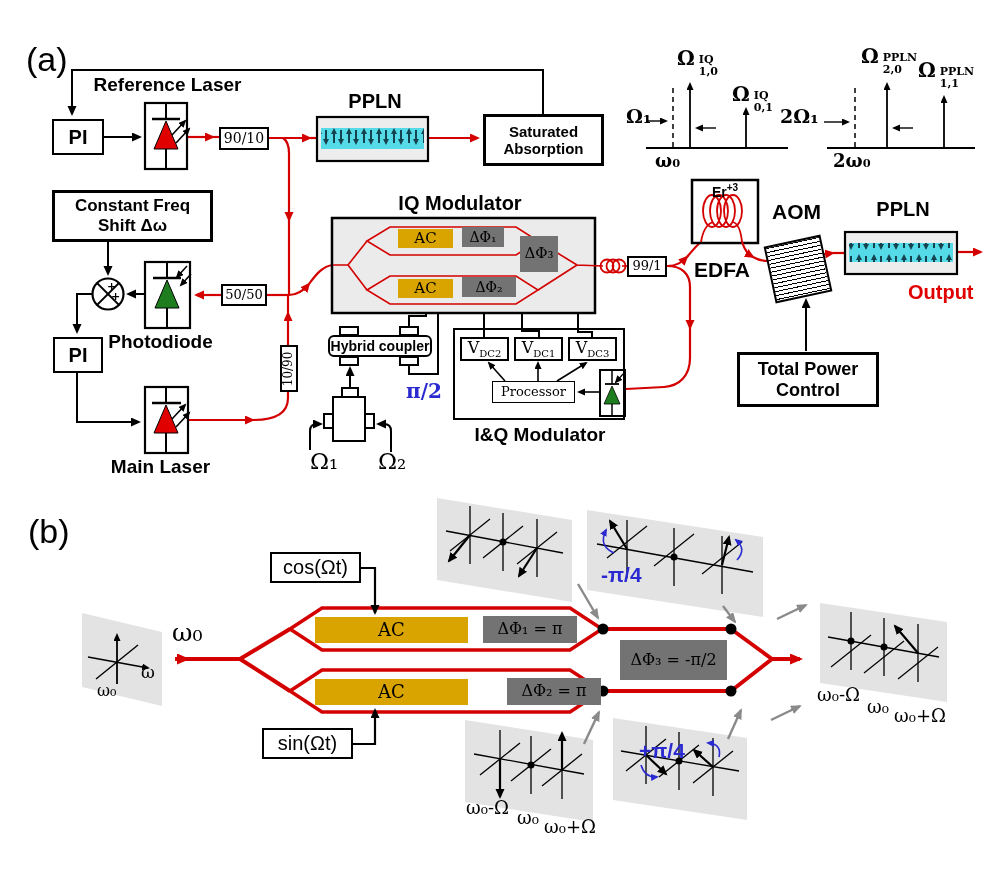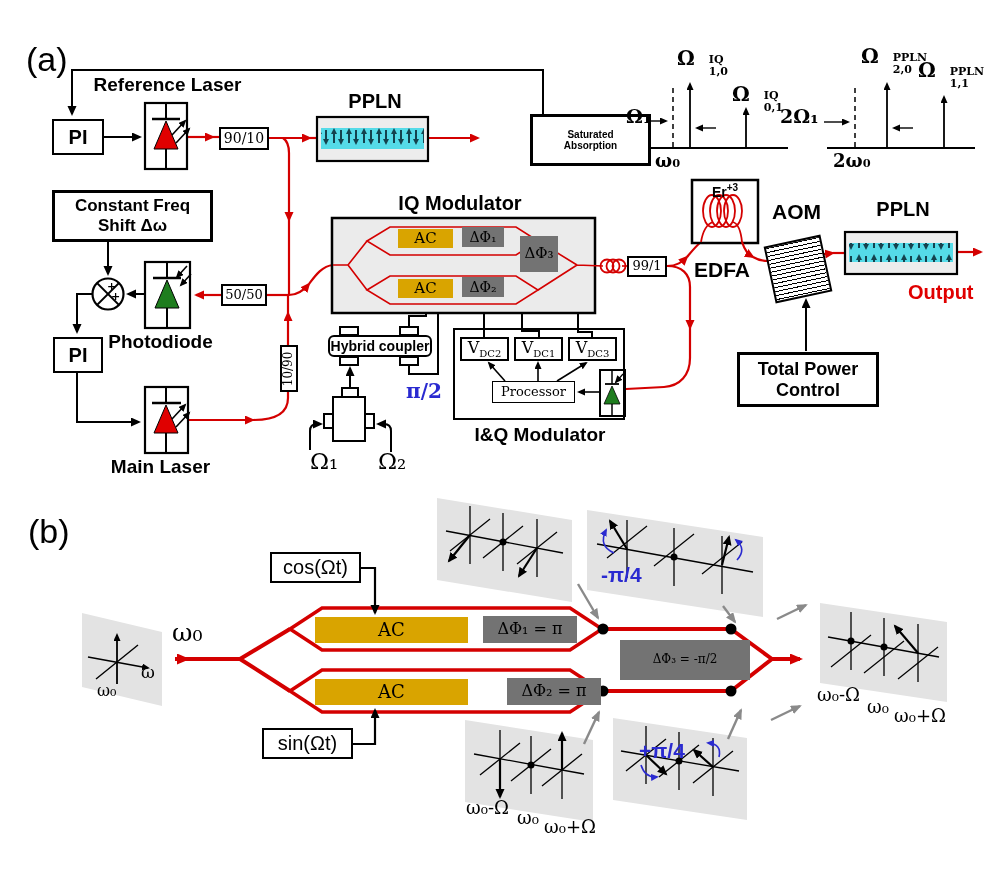--- a/index.html
+++ b/index.html
@@ -16,21 +16,21 @@
   .lab{position:absolute;font-weight:bold;white-space:nowrap;}
   .ctr{display:flex;align-items:center;justify-content:center;text-align:center;}
   .yellow{background:#737373;border:none;}
   .gold{background:#d9a400;border:none;}
   .blue{color:#2a2ad0;}
   .red{color:#e00000;}
   .rot90{transform:rotate(-90deg);white-space:nowrap;}
   .speclabel{font-family:"DejaVu Serif","Liberation Serif",serif;font-weight:bold;
              font-size:20px;white-space:nowrap;}
   .stack{display:inline-flex;flex-direction:column;align-items:flex-start;
-         font-size:11px;line-height:1.05;margin-left:14px;vertical-align:2px;}
+         font-size:11px;line-height:1.05;margin-left:4px;vertical-align:2px;}
   sub.vs{font-size:10px;}
   .aom-hatch{background:repeating-linear-gradient(180deg,#000 0 1px,transparent 1px 4px);
              background-clip:padding-box;}
   .panel-note{position:absolute;font-family:"DejaVu Serif","Liberation Serif",serif;
               font-size:18px;white-space:nowrap;}
 </style>
 </head>
 <body>
 
 <div id="stage">
@@ -339,21 +339,21 @@
     <path d="M771,720 L800,706" marker-end="url(#ag)"></path>
   </g>
 </svg>
 
 <div class="lab" style="left:26px;top:40px;font-size:34px;font-weight:normal;">(a)</div>
 
 <div class="box bold" style="left:52px;top:119px;width:52px;height:36px;font-size:20px;">PI</div>
 <div class="lab ctr" style="left:80px;top:74px;width:175px;font-size:19px;">Reference Laser</div>
 <div class="box serif" style="left:219px;top:127px;width:50px;height:23px;font-size:14px;">90/10</div>
 <div class="lab ctr" style="left:330px;top:90px;width:90px;font-size:20px;">PPLN</div>
-<div class="box b3 bold" style="left:483px;top:114px;width:121px;height:52px;font-size:10px;margin-left:47px;">
+<div class="box b3 bold" style="left:483px;top:114px;width:121px;height:52px;font-size:15px;">
   <div>Saturated</div>
   <div>Absorption</div>
 </div>
 <div class="box b3 bold" style="left:52px;top:190px;width:161px;height:52px;font-size:17px;">
   <div>Constant Freq</div>
   <div>Shift Δω</div>
 </div>
 <div class="abs serif" style="left:107px;top:280px;font-size:11px;font-weight:bold;">+</div>
 <div class="abs serif" style="left:111px;top:290px;font-size:11px;font-weight:bold;">+</div>
 <div class="lab ctr" style="left:98px;top:331px;width:125px;font-size:19px;">Photodiode</div>
@@ -361,21 +361,21 @@
 <div class="lab ctr" style="left:98px;top:456px;width:125px;font-size:19px;">Main Laser</div>
 <div class="box serif" style="left:221px;top:284px;width:46px;height:22px;font-size:13px;">50/50</div>
 <div class="box serif" style="left:280px;top:345px;width:18px;height:47px;font-size:12px;">
   <span class="rot90">10/90</span>
 </div>
 
 <div class="lab ctr" style="left:385px;top:192px;width:150px;font-size:20px;">IQ Modulator</div>
 <div class="box serif gold ctr" style="left:398px;top:229px;width:55px;height:19px;font-size:15px;">AC</div>
 <div class="box serif yellow ctr" style="left:462px;top:227px;width:42px;height:20px;font-size:14px;">ΔΦ₁</div>
 <div class="box serif gold ctr" style="left:398px;top:279px;width:55px;height:19px;font-size:15px;">AC</div>
-<div class="box serif yellow ctr" style="left:462px;top:277px;width:42px;height:20px;font-size:14px;">ΔΦ₂</div>
+<div class="box serif yellow ctr" style="left:462px;top:277px;width:54px;height:20px;font-size:14px;">ΔΦ₂</div>
 <div class="box serif yellow ctr" style="left:520px;top:236px;width:38px;height:36px;font-size:15px;">ΔΦ₃</div>
 
 <div class="box bold" style="left:328px;top:335px;width:104px;height:22px;font-size:14px;border-radius:6px;">Hybrid coupler</div>
 <div class="lab blue serif" style="left:406px;top:379px;font-size:20px;">π/2</div>
 <div class="abs serif" style="left:310px;top:448px;font-size:23px;">Ω₁</div>
 <div class="abs serif" style="left:378px;top:448px;font-size:23px;">Ω₂</div>
 
 <div class="abs" style="left:453px;top:328px;width:172px;height:92px;border:2.5px solid #000;box-sizing:border-box;"></div>
 <div class="box serif" style="left:460px;top:337px;width:49px;height:24px;font-size:16px;">
   <span><span>V</span><sub class="vs">DC2</sub></span>
@@ -439,21 +439,21 @@
 <div class="panel-note" style="left:141px;top:662px;font-size:17px;">ω</div>
 <div class="panel-note" style="left:97px;top:681px;font-size:16px;">ω₀</div>
 
 <div class="box" style="left:262px;top:552px;width:91px;height:31px;font-size:20px;margin-left:8px;">cos(Ωt)</div>
 <div class="box" style="left:262px;top:728px;width:91px;height:31px;font-size:20px;">sin(Ωt)</div>
 
 <div class="box serif gold ctr" style="left:315px;top:617px;width:153px;height:26px;font-size:18px;">AC</div>
 <div class="box serif yellow ctr" style="left:483px;top:616px;width:94px;height:27px;font-size:16px;">ΔΦ₁ = π</div>
 <div class="box serif gold ctr" style="left:315px;top:679px;width:153px;height:26px;font-size:18px;">AC</div>
 <div class="box serif yellow ctr" style="left:483px;top:678px;width:94px;height:27px;font-size:16px;margin-left:24px;">ΔΦ₂ = π</div>
-<div class="box serif yellow ctr" style="left:620px;top:640px;width:130px;height:40px;font-size:12px;">ΔΦ₃ = -π/2</div>
+<div class="box serif yellow ctr" style="left:620px;top:640px;width:107px;height:40px;font-size:16px;">ΔΦ₃ = -π/2</div>
 
 <div class="lab blue" style="left:601px;top:563px;font-size:21px;">-π/4</div>
 <div class="lab blue" style="left:639px;top:739px;font-size:21px;">+π/4</div>
 
 <div class="panel-note" style="left:466px;top:797px;">ω₀-Ω</div>
 <div class="panel-note" style="left:517px;top:807px;">ω₀</div>
 <div class="panel-note" style="left:544px;top:816px;">ω₀+Ω</div>
 <div class="panel-note" style="left:817px;top:684px;">ω₀-Ω</div>
 <div class="panel-note" style="left:867px;top:696px;">ω₀</div>
 <div class="panel-note" style="left:894px;top:705px;">ω₀+Ω</div>

